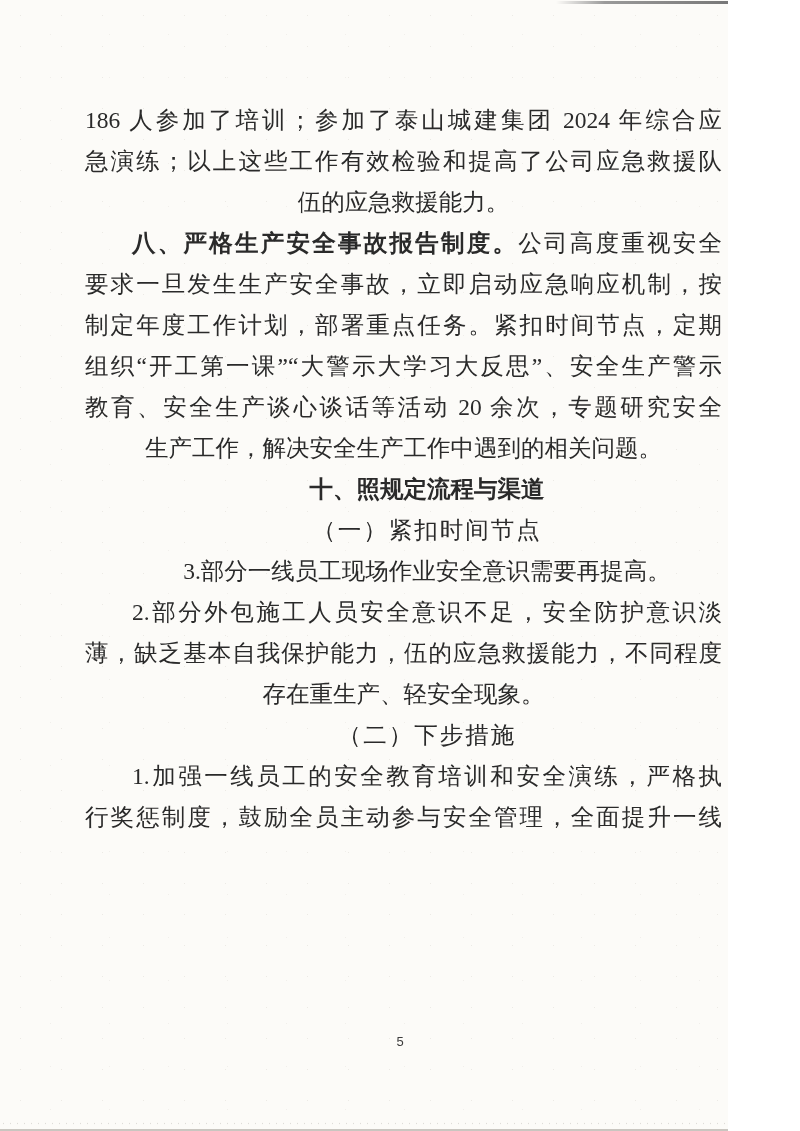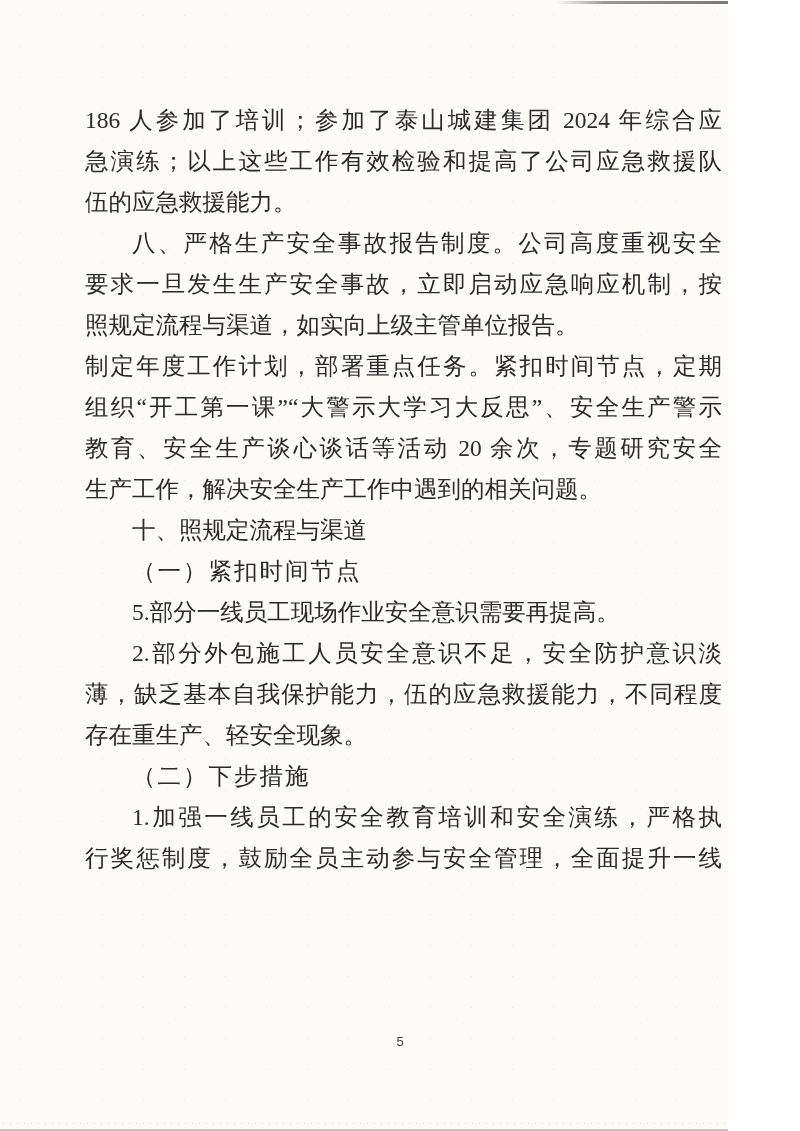--- a/index.html
+++ b/index.html
@@ -46,33 +46,33 @@
     position: absolute;
     left: 85px;
     top: 100px;
     width: 637px;
   }
   .line {
     height: 41px;
     line-height: 41px;
     font-size: 23.5px;
     color: #2a2a2a;
-    text-align: left;
+    text-align: center;
     white-space: normal;
   }
   .line.fill {
     text-align: justify;
     text-align-last: justify;
     -moz-text-align-last: justify;
   }
   .line.indent { text-indent: 2em; }
   .seg.normal { font-family: "Liberation Serif", "DejaVu Serif", serif; }
   .seg.bold {
     font-family: "Liberation Sans", "DejaVu Sans", sans-serif;
-    font-weight: 400;
+    font-weight: 700;
   }
   .seg.kai {
     font-family: "DejaVu Serif", serif;
     letter-spacing: 2px;
   }
   .footer {
     position: absolute;
     top: 1034px;
     left: 0;
     width: 800px;
@@ -86,28 +86,27 @@
 <body>
 
 <div class="page">
   <div class="scan-line-top"></div>
   <div class="content" id="doc-body">
       <div class="line fill"><span class="seg normal">186 人参加了培训；参加了泰山城建集团 2024 年综合应</span></div>
       <div class="line fill"><span class="seg normal">急演练；以上这些工作有效检验和提高了公司应急救援队</span></div>
       <div class="line"><span class="seg normal">伍的应急救援能力。</span></div>
       <div class="line fill indent"><span class="seg bold">八、严格生产安全事故报告制度。</span><span class="seg normal">公司高度重视安全</span></div>
       <div class="line fill"><span class="seg normal">要求一旦发生生产安全事故，立即启动应急响应机制，按</span></div>
-      <div class="line"><span class="seg normal">照规定流程与渠道，如实向上级主管单位报告。</span></div>
       <div class="line fill"><span class="seg normal">制定年度工作计划，部署重点任务。紧扣时间节点，定期</span></div>
       <div class="line fill"><span class="seg normal">组织“开工第一课”“大警示大学习大反思”、安全生产警示</span></div>
       <div class="line fill"><span class="seg normal">教育、安全生产谈心谈话等活动 20 余次，专题研究安全</span></div>
       <div class="line"><span class="seg normal">生产工作，解决安全生产工作中遇到的相关问题。</span></div>
       <div class="line indent"><span class="seg bold">十、照规定流程与渠道</span></div>
       <div class="line indent"><span class="seg kai">（一）紧扣时间节点</span></div>
-      <div class="line indent"><span class="seg normal">5.部分一线员工现场作业安全意识需要再提高。</span></div>
+      <div class="line indent"><span class="seg normal">3.部分一线员工现场作业安全意识需要再提高。</span></div>
       <div class="line fill indent"><span class="seg normal">2.部分外包施工人员安全意识不足，安全防护意识淡</span></div>
       <div class="line fill"><span class="seg normal">薄，缺乏基本自我保护能力，伍的应急救援能力，不同程度</span></div>
       <div class="line"><span class="seg normal">存在重生产、轻安全现象。</span></div>
       <div class="line indent"><span class="seg kai">（二）下步措施</span></div>
       <div class="line fill indent"><span class="seg normal">1.加强一线员工的安全教育培训和安全演练，严格执</span></div>
       <div class="line fill"><span class="seg normal">行奖惩制度，鼓励全员主动参与安全管理，全面提升一线</span></div>
     </div>
   <div class="footer">5</div>
   <div class="scan-speckle-band"></div>
   <div class="scan-line-bottom"></div>

